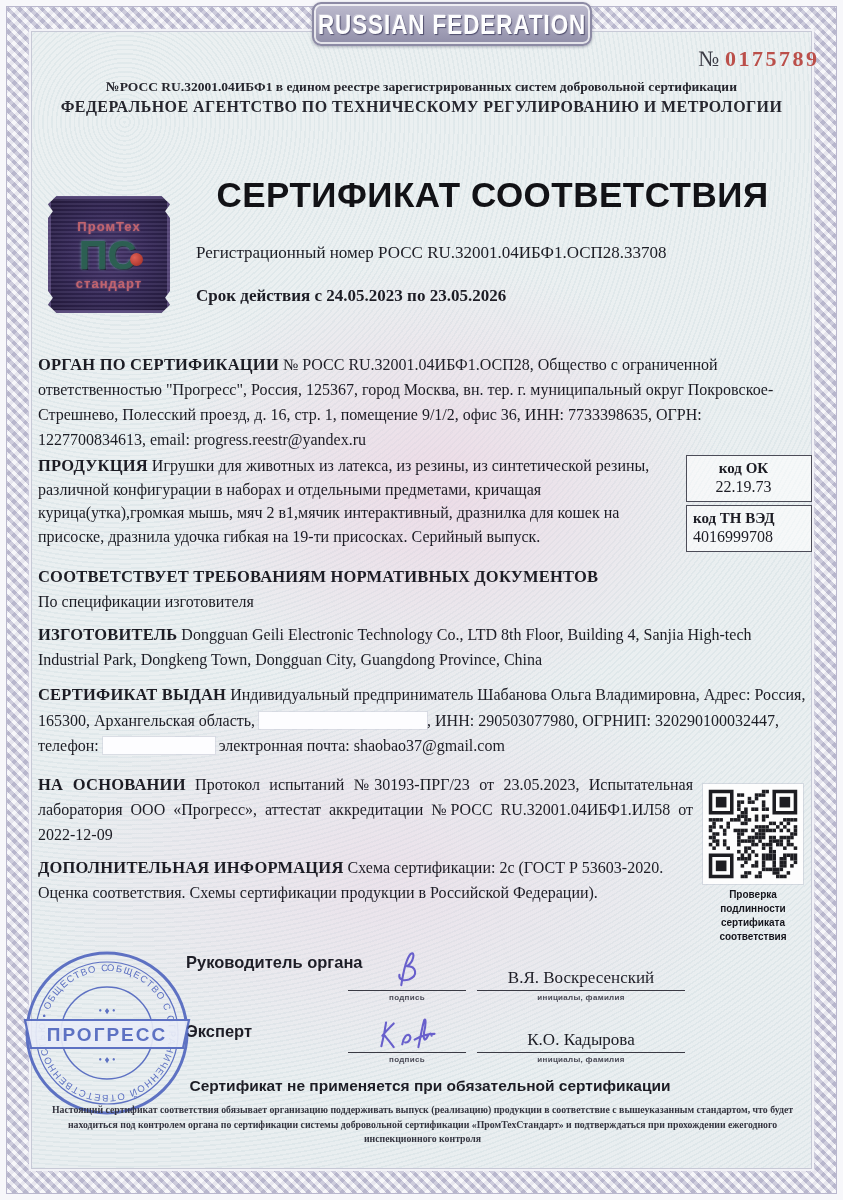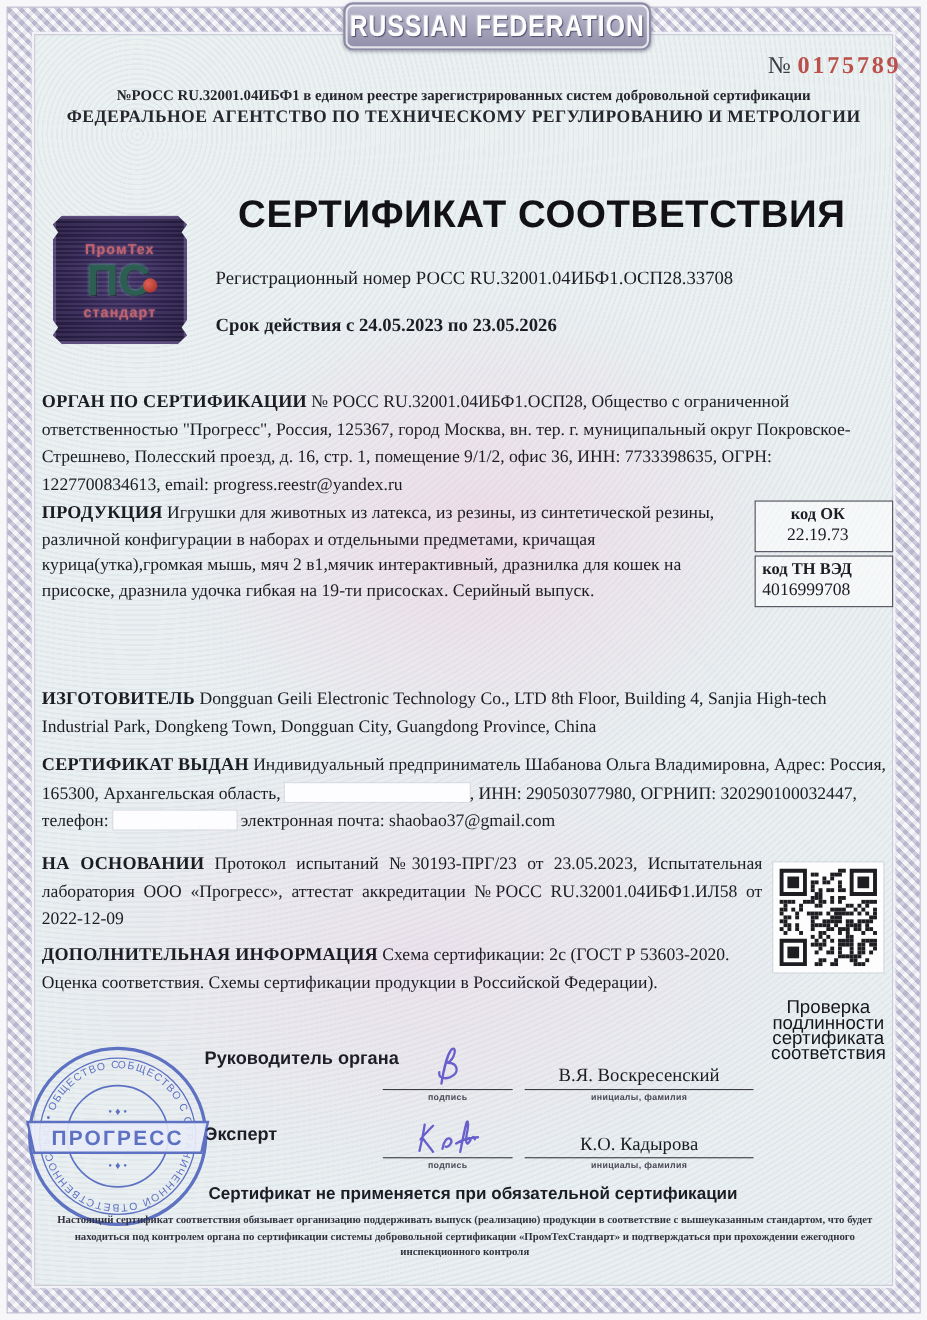--- a/index.html
+++ b/index.html
@@ -101,21 +101,21 @@
   }
   .code-box .cb-label{font-weight:bold;font-size:15px;display:block;}
   .code-box .cb-value{font-size:16px;display:block;margin-top:1px;}
   .cb-ok{top:455px;text-align:center;}
   .cb-tnved{top:505px;text-align:left;}
 
   
   .qr-block{position:absolute;left:701px;top:784px;width:104px;text-align:center;}
   .qr-svg{width:92px;height:92px;background:#fdfdfd;padding:4px;box-shadow:0 0 0 1px rgba(180,185,200,.4);}
   .qr-caption{
-    margin-top:20px;font-family:"Liberation Sans",sans-serif;font-weight:normal;font-size:17px;
+    margin-top:0;font-family:"Liberation Sans",sans-serif;font-weight:bold;font-size:10px;
     line-height:14px;color:#15151c;white-space:pre-line;
   }
 
   
   .sig-label{position:absolute;font-family:"Liberation Sans",sans-serif;font-weight:bold;font-size:16.5px;color:#1d1d26;}
   .lbl-head{left:186px;top:953px;}
   .lbl-expert{left:186px;top:1022px;}
   .field{position:absolute;}
   .field .value{
     display:flex;align-items:flex-end;justify-content:center;height:38px;
@@ -192,20 +192,24 @@
 
     <div class="code-box cb-ok">
       <span class="cb-label">код  ОК</span>
       <span class="cb-value">22.19.73</span>
     </div>
     <div class="code-box cb-tnved">
       <span class="cb-label">код ТН ВЭД</span>
       <span class="cb-value">4016999708</span>
     </div>
 
+    <div class="para p-conforms">
+      <b>СООТВЕТСТВУЕТ ТРЕБОВАНИЯМ НОРМАТИВНЫХ ДОКУМЕНТОВ</b><br>
+      <span>По спецификации изготовителя</span>
+    </div>
 
     <div class="para p-manufacturer">
       <b>ИЗГОТОВИТЕЛЬ</b>
       <span>Dongguan Geili Electronic Technology Co., LTD   8th Floor, Building 4, Sanjia High-tech Industrial Park, Dongkeng Town, Dongguan City, Guangdong Province, China</span>
     </div>
 
     <div class="para p-issued">
       <b>СЕРТИФИКАТ ВЫДАН</b>
       <span>Индивидуальный предприниматель Шабанова Ольга Владимировна, Адрес: Россия, 165300, Архангельская область,</span>
       <span class="redact w1"></span><span>, ИНН: 290503077980,</span>

